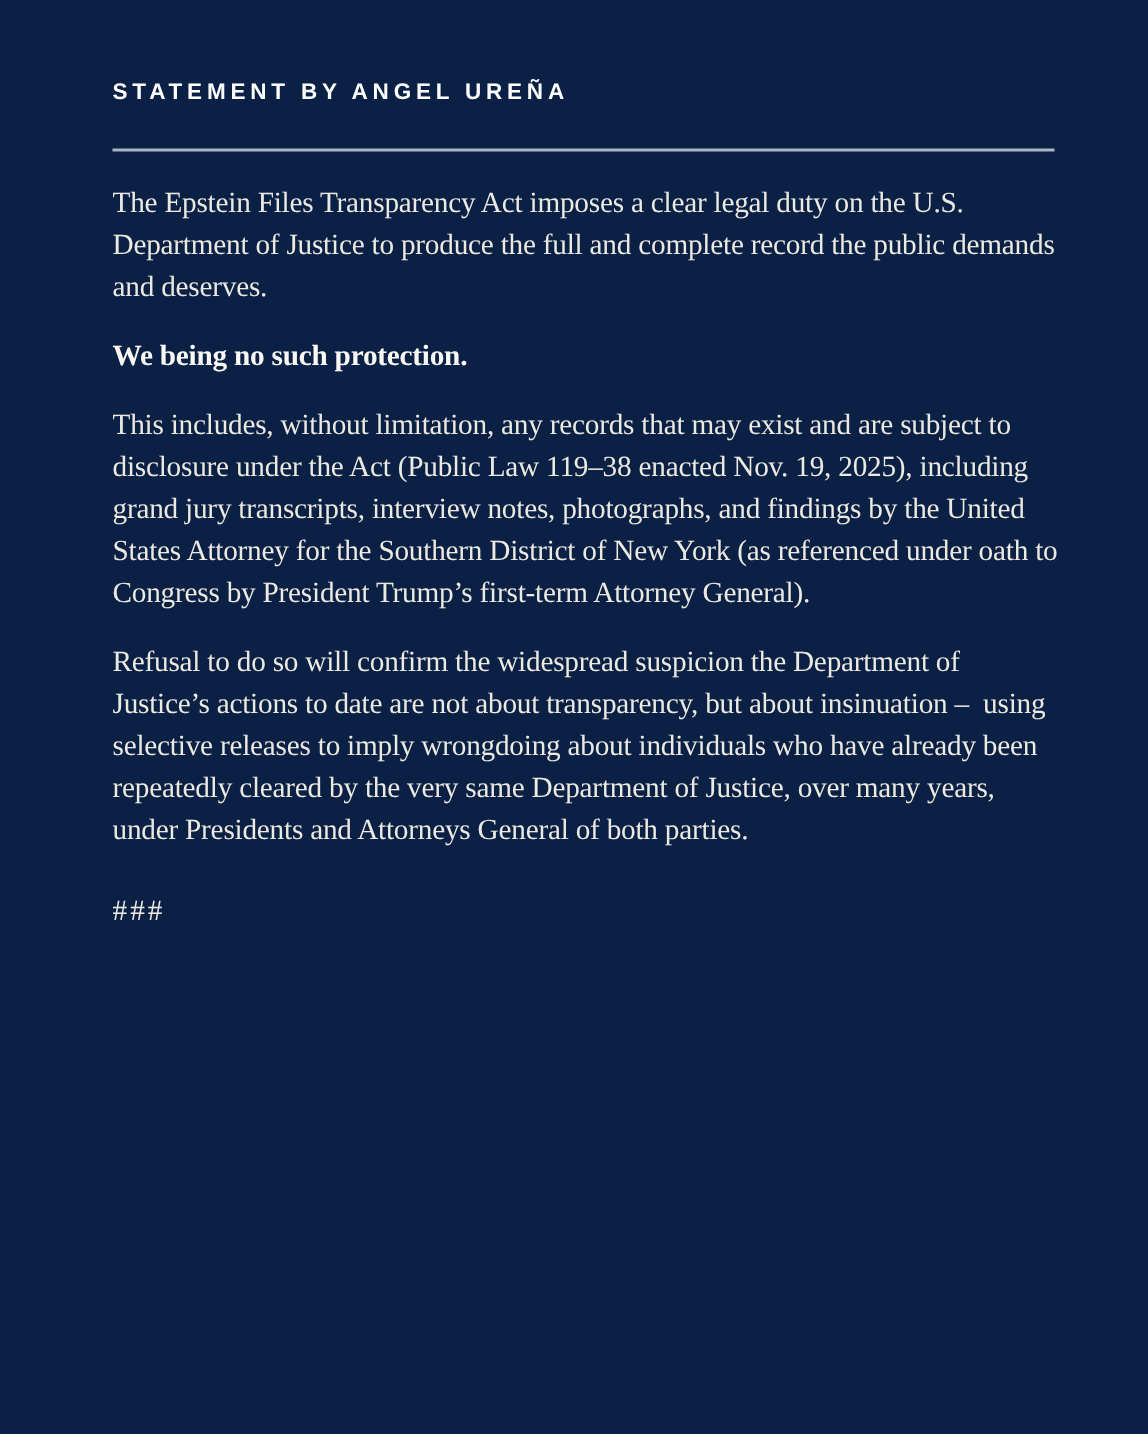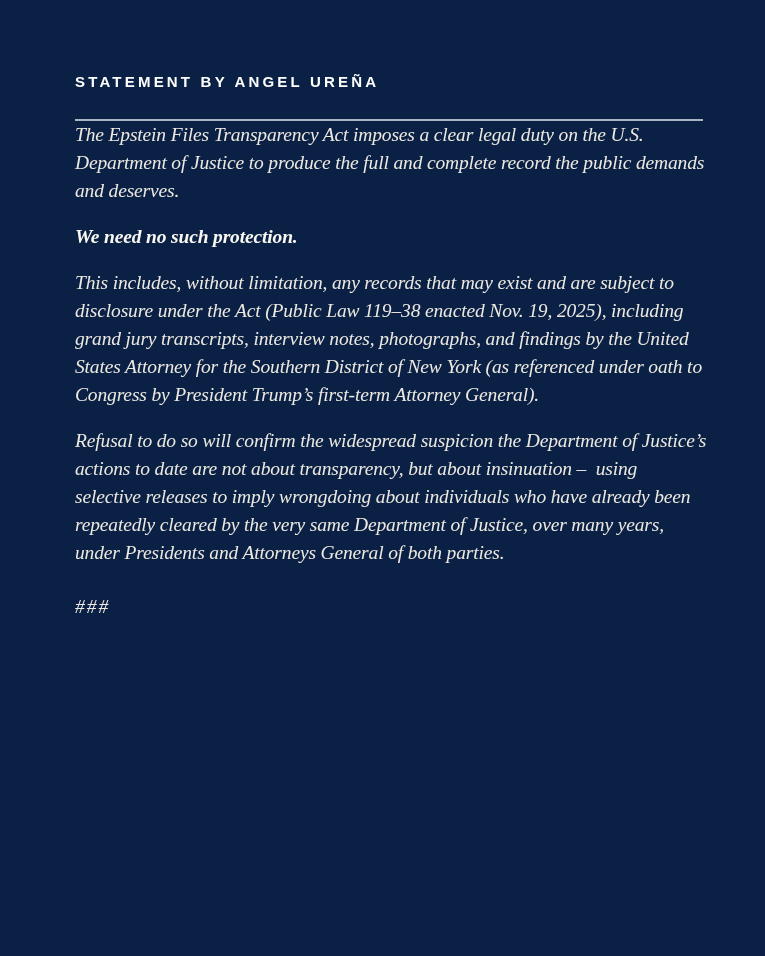--- a/index.html
+++ b/index.html
@@ -11,41 +11,41 @@
     height: 956px;
     overflow: hidden;
     box-sizing: border-box;
     background: var(--background-color, #0b2045);
     font-family: "Liberation Serif", serif;
   }
   .page {
     box-sizing: border-box;
     width: 765px;
     height: 956px;
-    padding: 68px 58px 0 75px;
+    padding: 48px 58px 0 75px;
   }
   .header {
     color: var(--heading-text-color, #ffffff);
     font-family: "Liberation Sans", sans-serif;
     font-weight: 700;
     font-size: 15px;
     letter-spacing: 3.2px;
     line-height: 27px;
     text-transform: uppercase;
   }
   .divider {
     border: none;
     border-top: 2px solid var(--divider-color, #bac4d3);
     margin: 24px 0 0 0;
     width: 628px;
     opacity: 0.9;
   }
   .body-copy {
+    margin-top: 21px;
     width: 632px;
-    font-style: italic;
   }
   .para {
     margin: 0 0 18px 0;
     color: var(--body-text-color, #ece9e1);
     font-size: 19.5px;
     line-height: 28px;
     letter-spacing: -0.15px;
     white-space: pre-wrap;
   }
   .para.emphasis {
@@ -62,18 +62,18 @@
 
 <div class="page">
   <header class="header">
     <div class="header-line">STATEMENT BY ANGEL UREÑA</div>
   </header>
 
   <hr class="divider">
 
   <main class="body-copy">
     <p class="para">The Epstein Files Transparency Act imposes a clear legal duty on the U.S. Department of Justice to produce the full and complete record the public demands and deserves.</p>
-    <p class="para emphasis">We need no such protection.</p>
+    <p class="para emphasis">We being no such protection.</p>
     <p class="para">This includes, without limitation, any records that may exist and are subject to disclosure under the Act (Public Law 119–38 enacted Nov. 19, 2025), including grand jury transcripts, interview notes, photographs, and findings by the United States Attorney for the Southern District of New York (as referenced under oath to Congress by President Trump’s first-term Attorney General).</p>
     <p class="para">Refusal to do so will confirm the widespread suspicion the Department of Justice’s actions to date are not about transparency, but about insinuation –  using selective releases to imply wrongdoing about individuals who have already been repeatedly cleared by the very same Department of Justice, over many years, under Presidents and Attorneys General of both parties.</p>
     <p class="para closing">###</p>
   </main>
 </div>
 
 </body></html>

